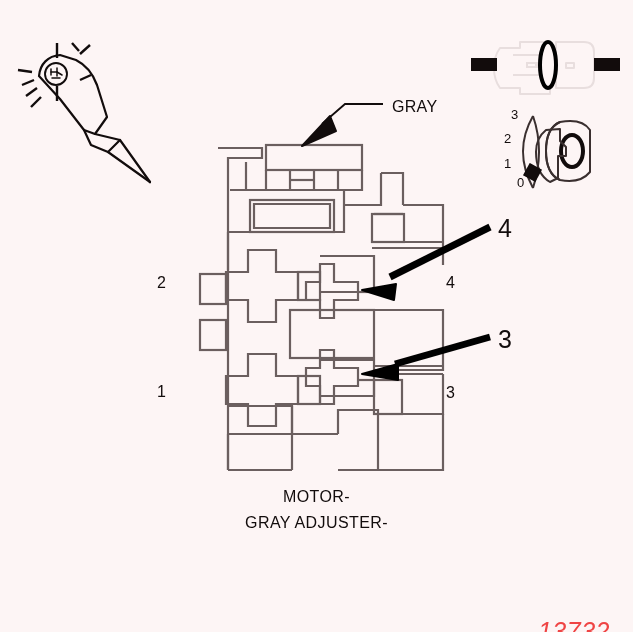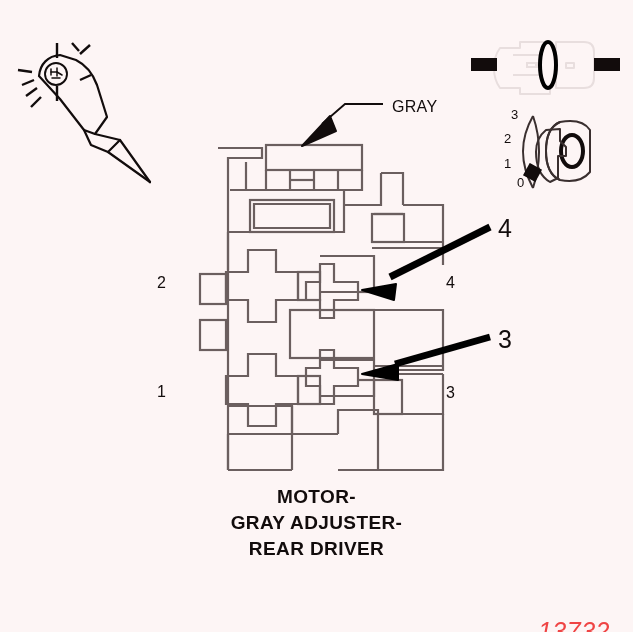--- a/index.html
+++ b/index.html
@@ -57,22 +57,22 @@
   }
   
   #caption {
     position: absolute;
     left: 0;
     top: 460px;
     width: 633px;
     text-align: center;
   }
   #caption .cap-line {
-    font-size: 19px;
-    font-weight: bold;
+    font-size: 16px;
+    font-weight: normal;
     color: #120c0c;
     letter-spacing: 0.4px;
     line-height: 26px;
     display: block;
   }
   #figure-number {
     position: absolute;
     right: 23px;
     bottom: 10px;
     font-size: 25px;
@@ -261,18 +261,17 @@
   <span class="txt callout-num" style="left:498px; top:303px;">3</span>
 
   <span class="txt key-pos" style="left:511px; top:84px;">3</span>
   <span class="txt key-pos" style="left:504px; top:108px;">2</span>
   <span class="txt key-pos" style="left:504px; top:133px;">1</span>
   <span class="txt key-pos" style="left:517px; top:152px;">0</span>
 
   <div id="caption">
     <span class="cap-line">MOTOR-</span>
     <span class="cap-line">GRAY ADJUSTER-</span>
-    <span class="cap-line">REAR DRIVER</span>
   </div>
 
   <span id="figure-number">13732</span>
 
 </div>
 
 </body></html>

